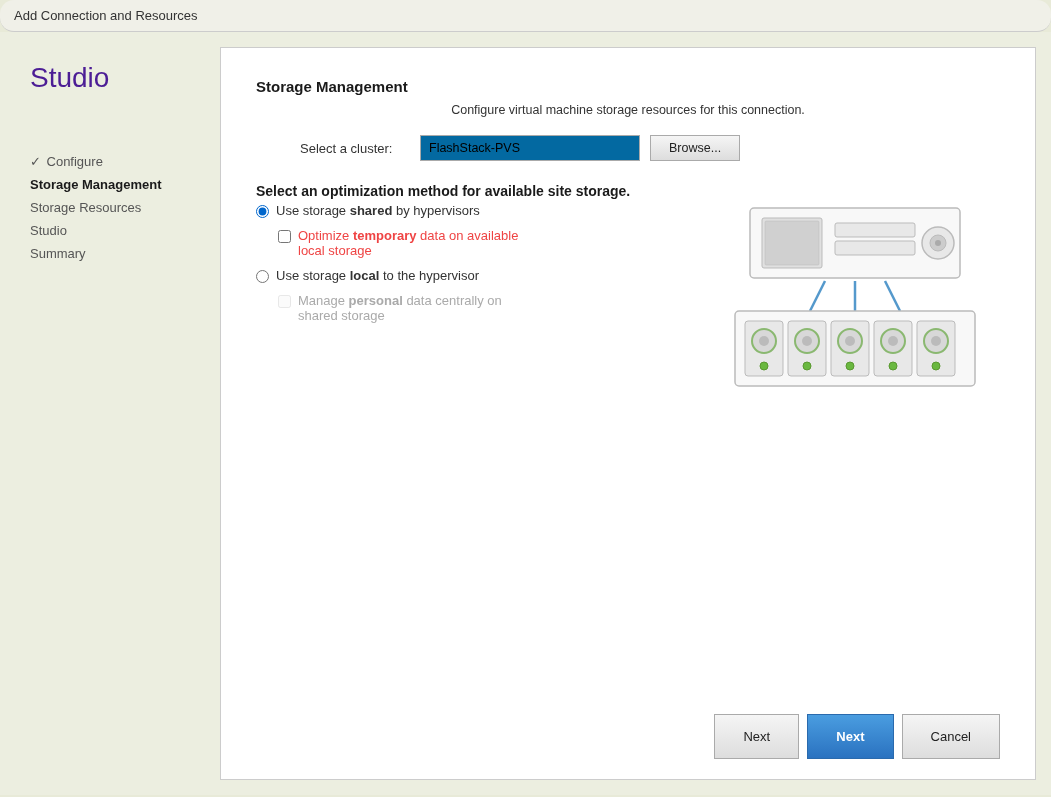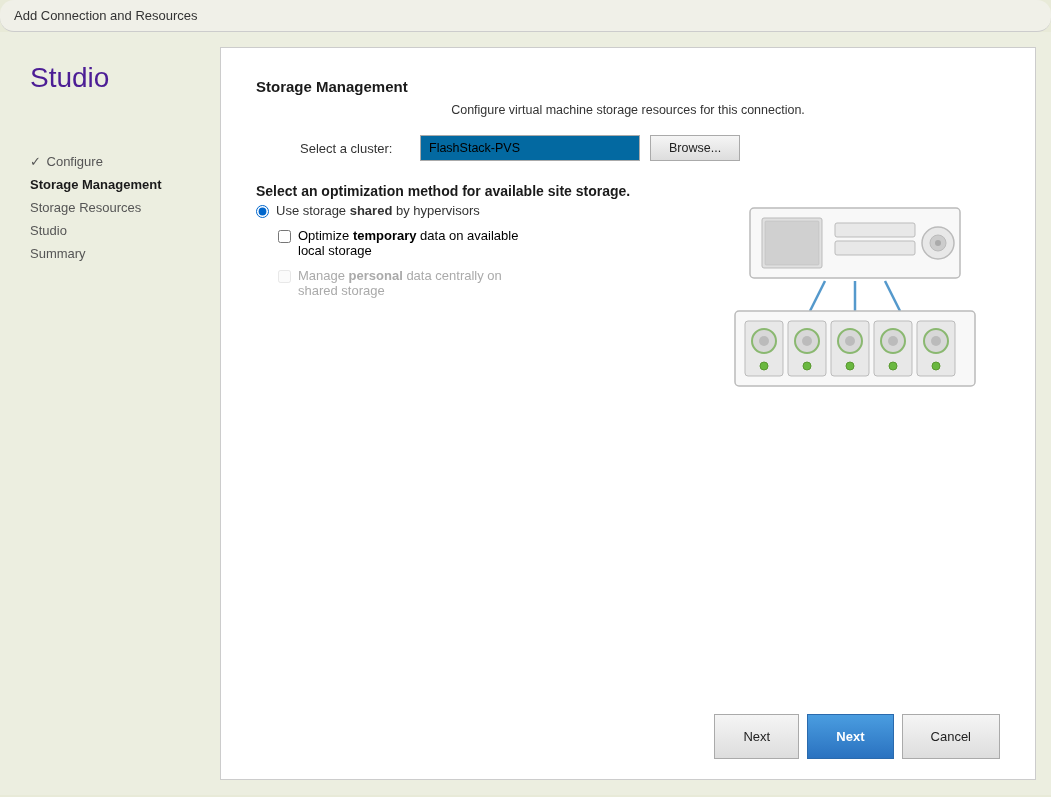--- a/index.html
+++ b/index.html
@@ -146,21 +146,21 @@
       margin-left: 22px;
       margin-bottom: 10px;
     }
     .checkbox-option input[type="checkbox"] {
       margin-top: 2px;
       margin-right: 7px;
       accent-color: #0066cc;
     }
     .checkbox-option label {
       font-size: 13px;
-      color: #000000;
+      color: #ef4444;
     }
     .checkbox-option label b {
       font-weight: 700;
     }
     .checkbox-option.disabled label {
       color: #aaa;
     }
     .checkbox-option.disabled input {
       opacity: 0.5;
     }
@@ -259,20 +259,26 @@
           </label>
         </div>
 
         <div class="checkbox-option">
           <input type="checkbox" id="cb-temp" style="">
           <label for="cb-temp">
             Optimize <b>temporary</b> data on available<br>local storage
           </label>
         </div>
 
+        <div class="radio-option">
+          <input type="radio" name="storage-opt" id="radio-local" style="">
+          <label for="radio-local">
+            Use storage <b>local</b> to the hypervisor
+          </label>
+        </div>
 
         <div class="checkbox-option disabled">
           <input type="checkbox" id="cb-personal" disabled="" style="">
           <label for="cb-personal">
             Manage <b>personal</b> data centrally on<br>shared storage
           </label>
         </div>
       </div>
 
       <div class="diagram-area">

